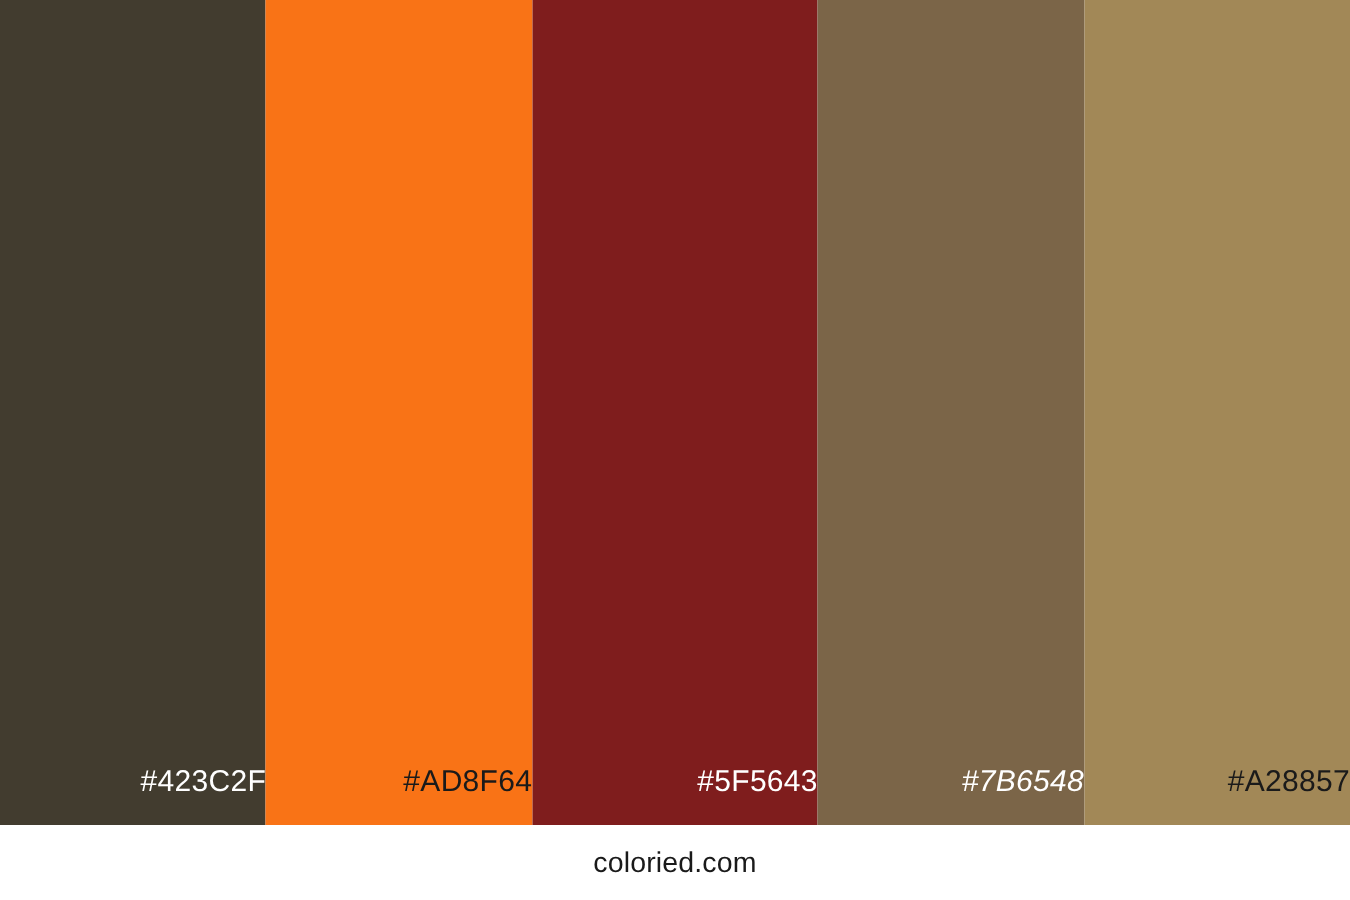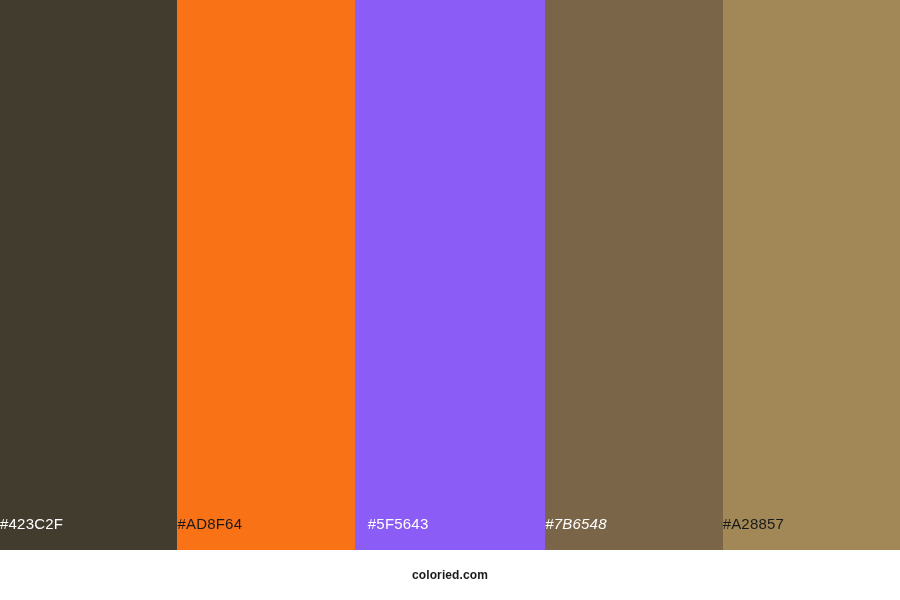--- a/index.html
+++ b/index.html
@@ -32,41 +32,41 @@
     flex: 1 1 0;
     height: 550px;
     position: relative;
     display: flex;
     align-items: flex-end;
     justify-content: center;
   }
   .swatch-label {
     display: block;
     width: 100%;
-    text-align: left;
-    font-size: 15px;
+    text-align: right;
+    font-size: 20px;
     font-weight: 400;
     letter-spacing: 0.2px;
     line-height: 1;
     padding-bottom: 19px;
     font-family: "Liberation Sans", "DejaVu Sans", sans-serif;
     -webkit-font-smoothing: antialiased;
   }
   #footer {
     width: 900px;
     height: 50px;
     flex: 0 0 50px;
     background: #ffffff;
     display: flex;
     align-items: center;
     justify-content: center;
   }
   #footer-text {
-    font-size: 12px;
-    font-weight: bold;
+    font-size: 19px;
+    font-weight: normal;
     color: #1a1a1a;
     letter-spacing: 0.1px;
     line-height: 1;
     font-family: "Liberation Sans", "DejaVu Sans", sans-serif;
   }
 </style>
 </head>
 <body>
 
 <div id="page">
@@ -74,21 +74,21 @@
   <div id="palette">
 
     <div class="swatch" style="background-color: rgb(66, 60, 47);">
       <span class="swatch-label" style="color: rgb(255, 255, 255);">#423C2F</span>
     </div>
 
     <div class="swatch" style="background-color: #f97316;">
       <span class="swatch-label" style="color: rgb(26, 26, 26);">#AD8F64</span>
     </div>
 
-    <div class="swatch" style="background-color: #8b5cf6; padding-left: 13px;">
+    <div class="swatch" style="background-color: #7f1d1d; padding-left: 13px;">
       <span class="swatch-label" style="color: rgb(255, 255, 255);">#5F5643</span>
     </div>
 
     <div class="swatch" style="background-color: rgb(123, 101, 72);">
       <span class="swatch-label" style="color: rgb(255, 255, 255); font-style: italic;">#7B6548</span>
     </div>
 
     <div class="swatch" style="background-color: rgb(162, 136, 87);">
       <span class="swatch-label" style="color: rgb(26, 26, 26);">#A28857</span>
     </div>

